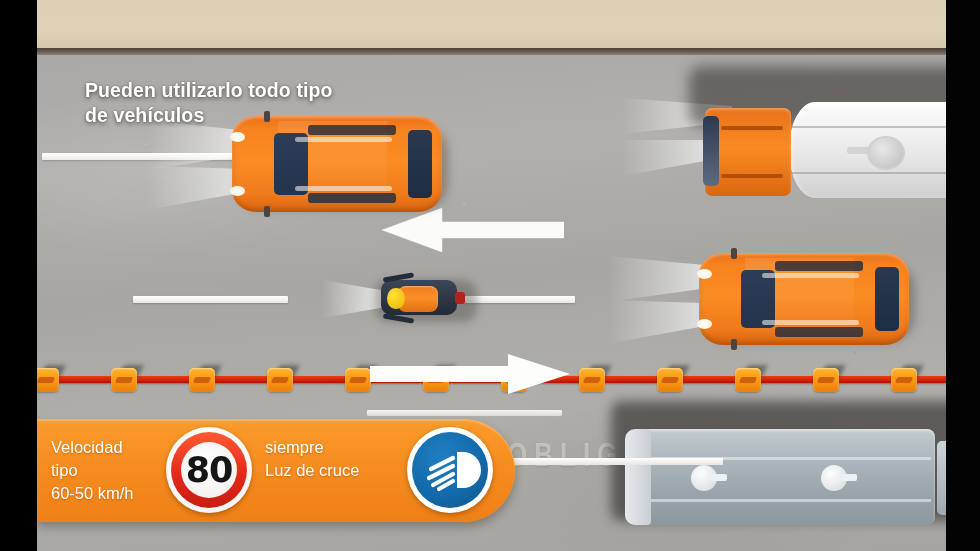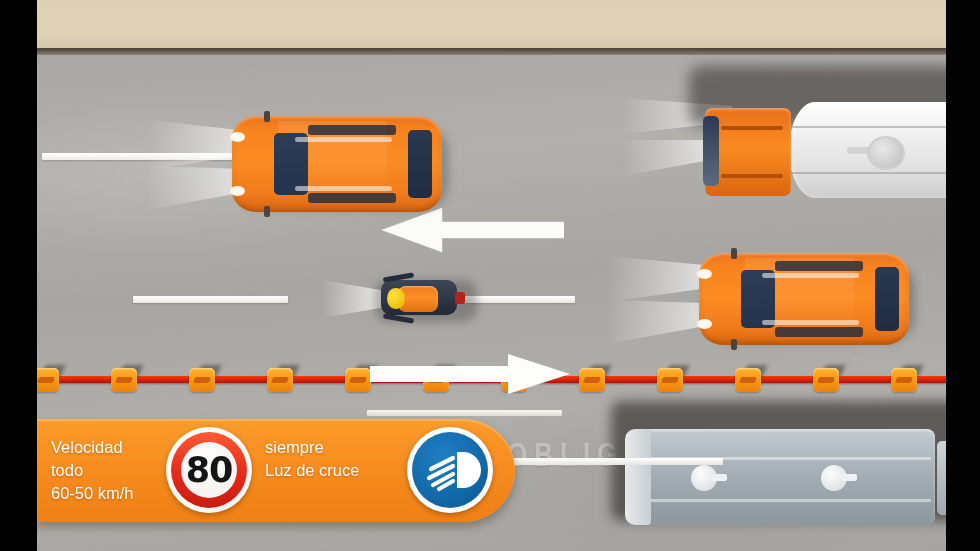--- a/index.html
+++ b/index.html
@@ -195,20 +195,24 @@
     <div class="sky"></div>
     <div class="sky-edge"></div>
     <div class="road"></div>
 
     <div class="solid-line"></div>
     <div class="dash dash1"></div>
     <div class="dash dash2"></div>
     <div class="lowline"></div>
     <div class="roadword">OBLIGATORIO</div>
 
+    <div class="headline">
+      <div>Pueden utilizarlo todo tipo</div>
+      <div>de vehículos</div>
+    </div>
 
     <svg class="beam" style="left:110px;top:120px;width:130px;height:90px;" viewBox="0 0 130 90">
       <defs>
           <linearGradient id="bg1" x1="1" y1="0" x2="0" y2="0">
         <stop offset="0" stop-color="#ffffff" stop-opacity=".85"></stop>
         <stop offset="1" stop-color="#ffffff" stop-opacity="0"></stop>
           </linearGradient>
         </defs>
       <polygon points="130,14 0,0 0,50 130,30" fill="url(#bg1)"></polygon>
       <polygon points="130,50 0,46 0,90 130,66" fill="url(#bg1)"></polygon>
@@ -388,21 +392,21 @@
           <i></i>
         </div>
       <div class="tb-tail"></div>
     </div>
 
     <div class="white-connect"></div>
 
     <div class="infobar">
       <div class="ib-text ib-t1">
         <div>Velocidad</div>
-        <div>todo</div>
+        <div>tipo</div>
         <div>60-50 km/h</div>
       </div>
       <div class="ib-text ib-t2">
         <div>siempre</div>
         <div>Luz de cruce</div>
       </div>
     </div>
 
     <div class="signwrap">
       <div class="sign">

